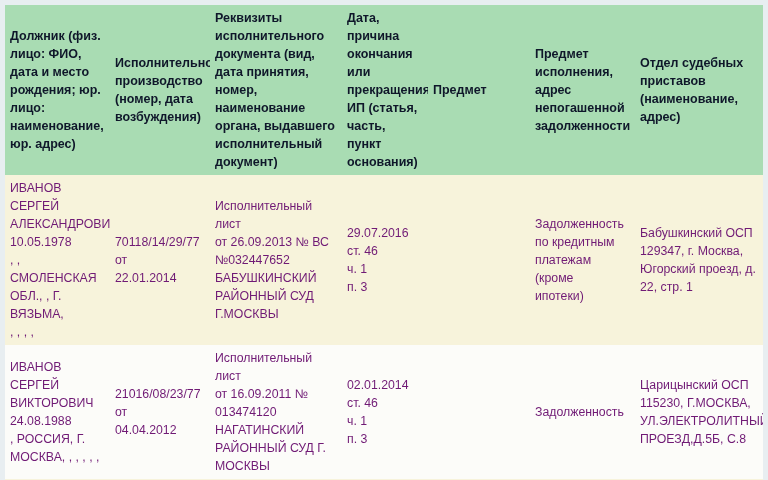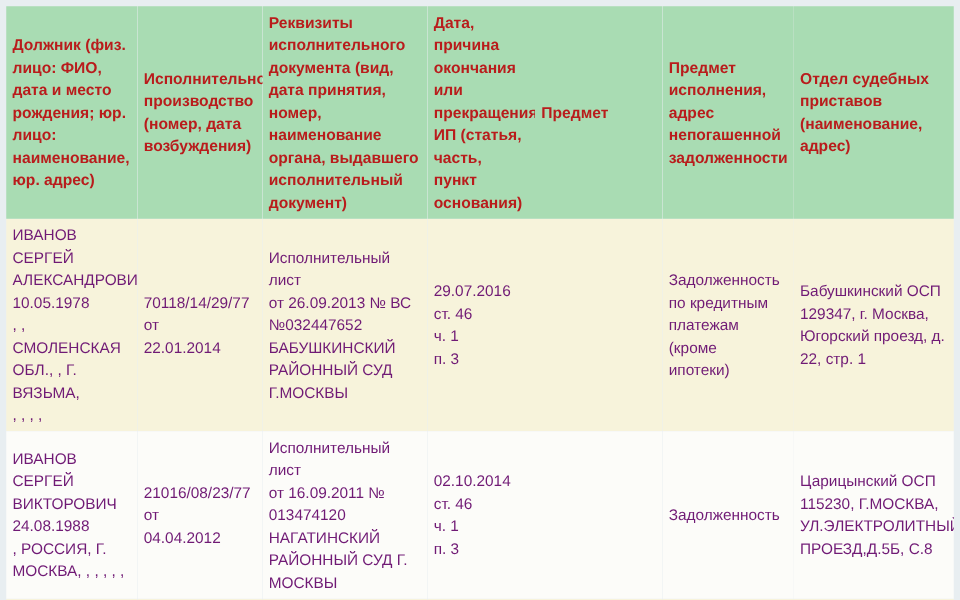--- a/index.html
+++ b/index.html
@@ -20,21 +20,21 @@
   }
   th, td {
     vertical-align: middle;
     text-align: left;
     padding: 4px 7px 4px 5px;
     overflow: hidden;
   }
   thead tr { height: 142px; }
   thead th {
     background: #a9dcb3;
-    color: #b91c1c;
+    color: #0f172a;
     font-size: 12.5px;
     font-weight: bold;
     line-height: 18px;
   }
   tbody td {
     color: #701a75;
     font-size: 12.3px;
     line-height: 18px;
     white-space: pre-line;
   }
@@ -106,21 +106,21 @@
 , РОССИЯ, Г.
 МОСКВА, , , , , ,</td>
         <td>21016/08/23/77 от
 04.04.2012</td>
         <td>Исполнительный лист
 от 16.09.2011 №
 013474120
 НАГАТИНСКИЙ
 РАЙОННЫЙ СУД Г.
 МОСКВЫ</td>
-        <td>02.10.2014
+        <td>02.01.2014
 ст. 46
 ч. 1
 п. 3</td>
         <td></td>
         <td>Задолженность</td>
         <td>Царицынский ОСП
 115230, Г.МОСКВА,
 УЛ.ЭЛЕКТРОЛИТНЫЙ
 ПРОЕЗД,Д.5Б, С.8</td>
       </tr>

